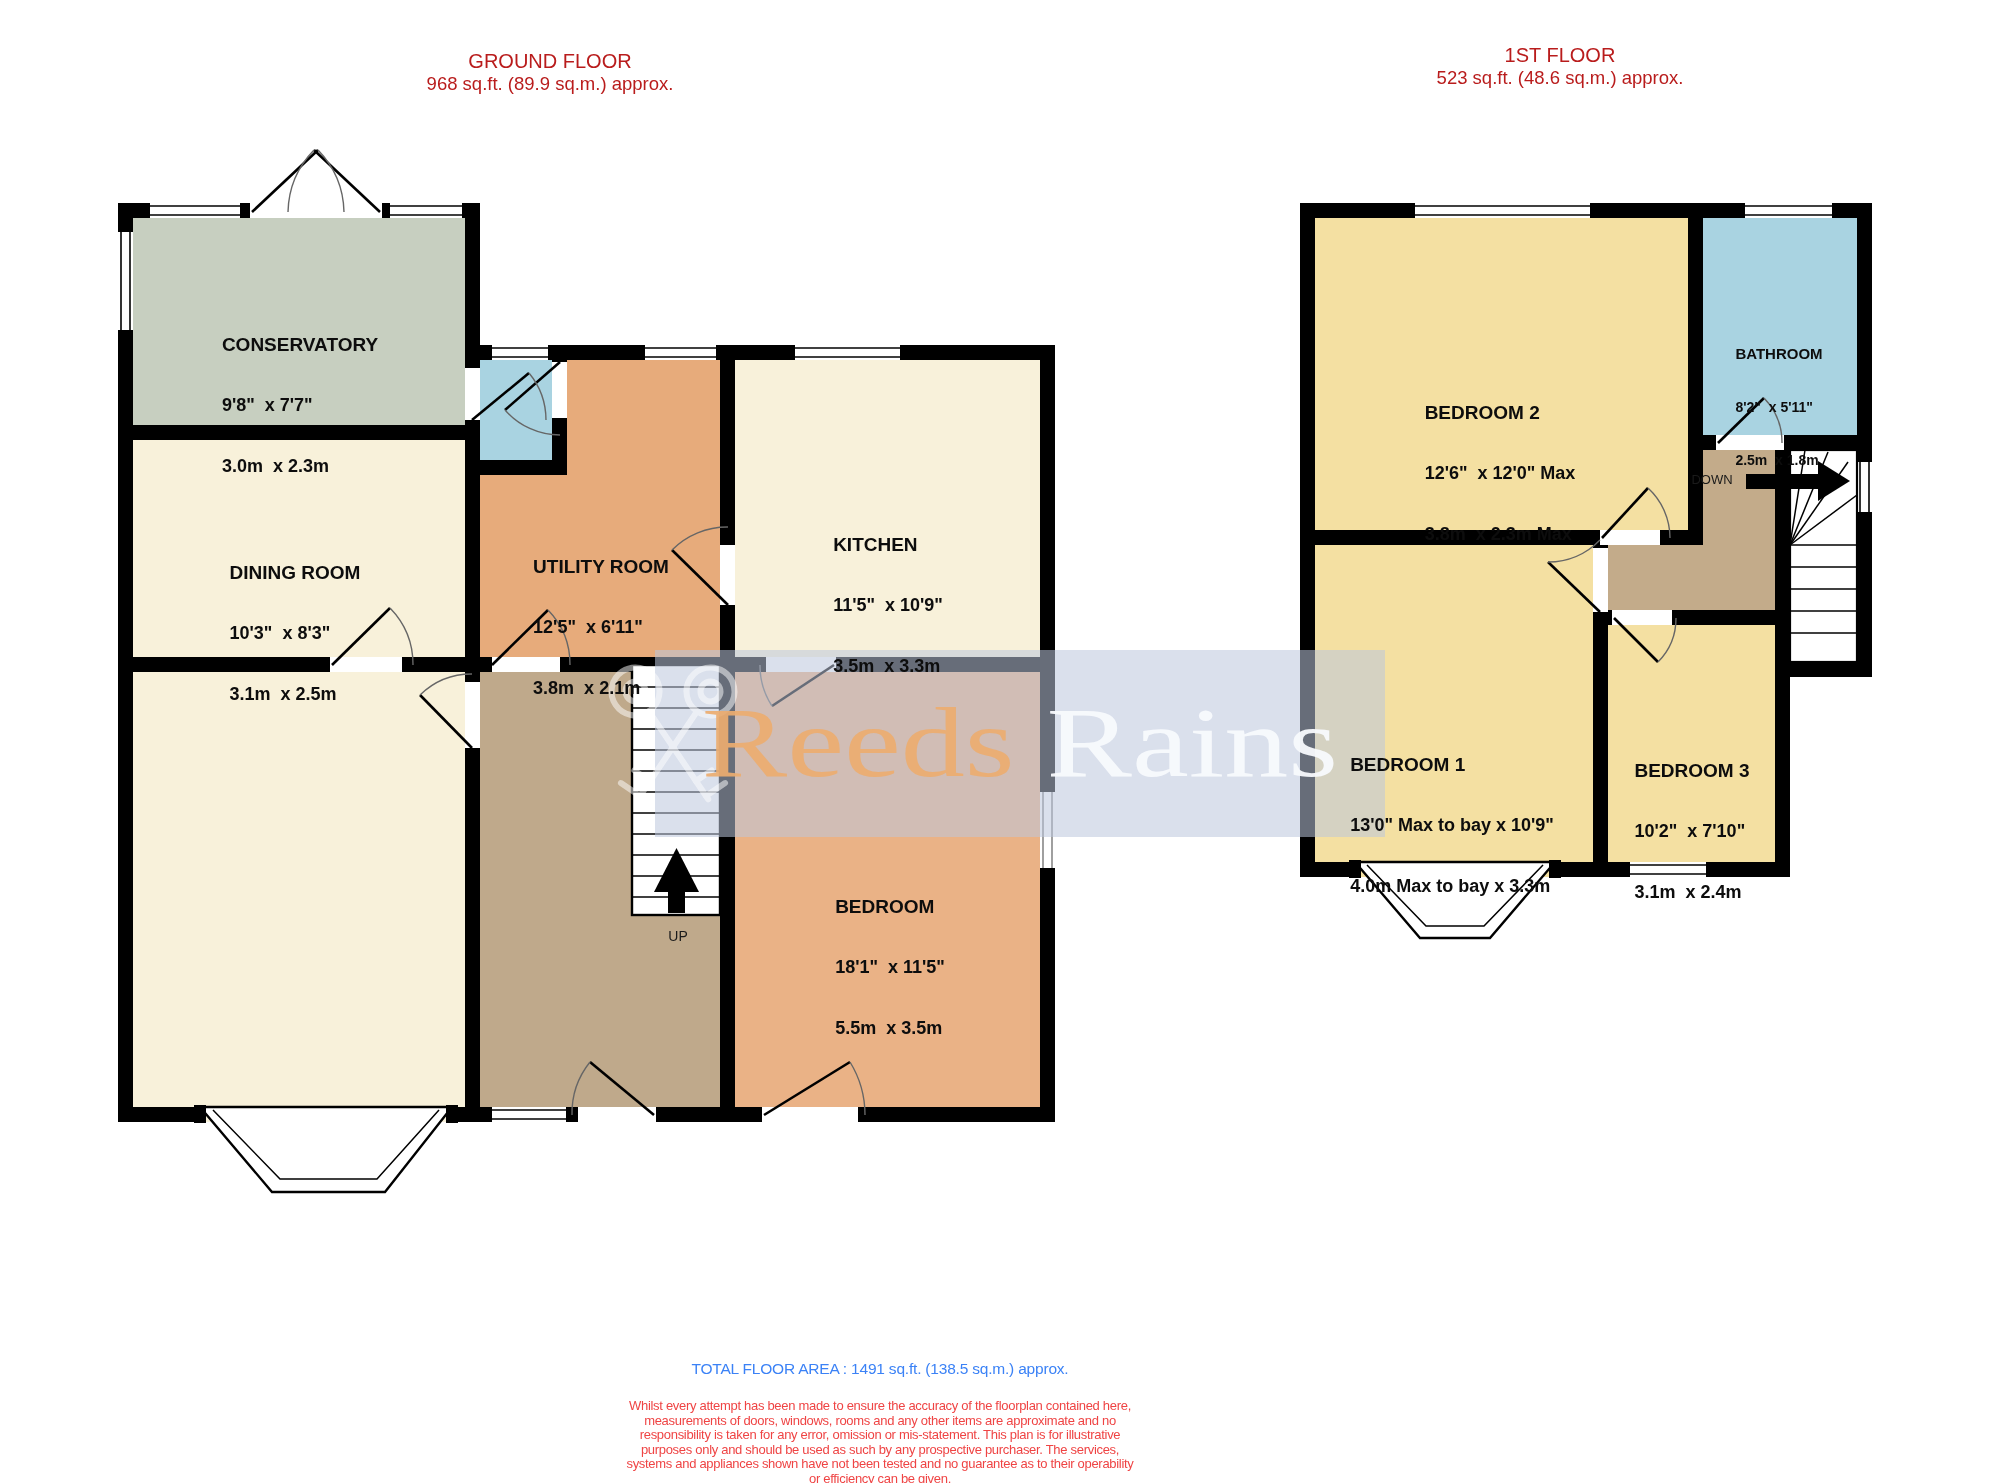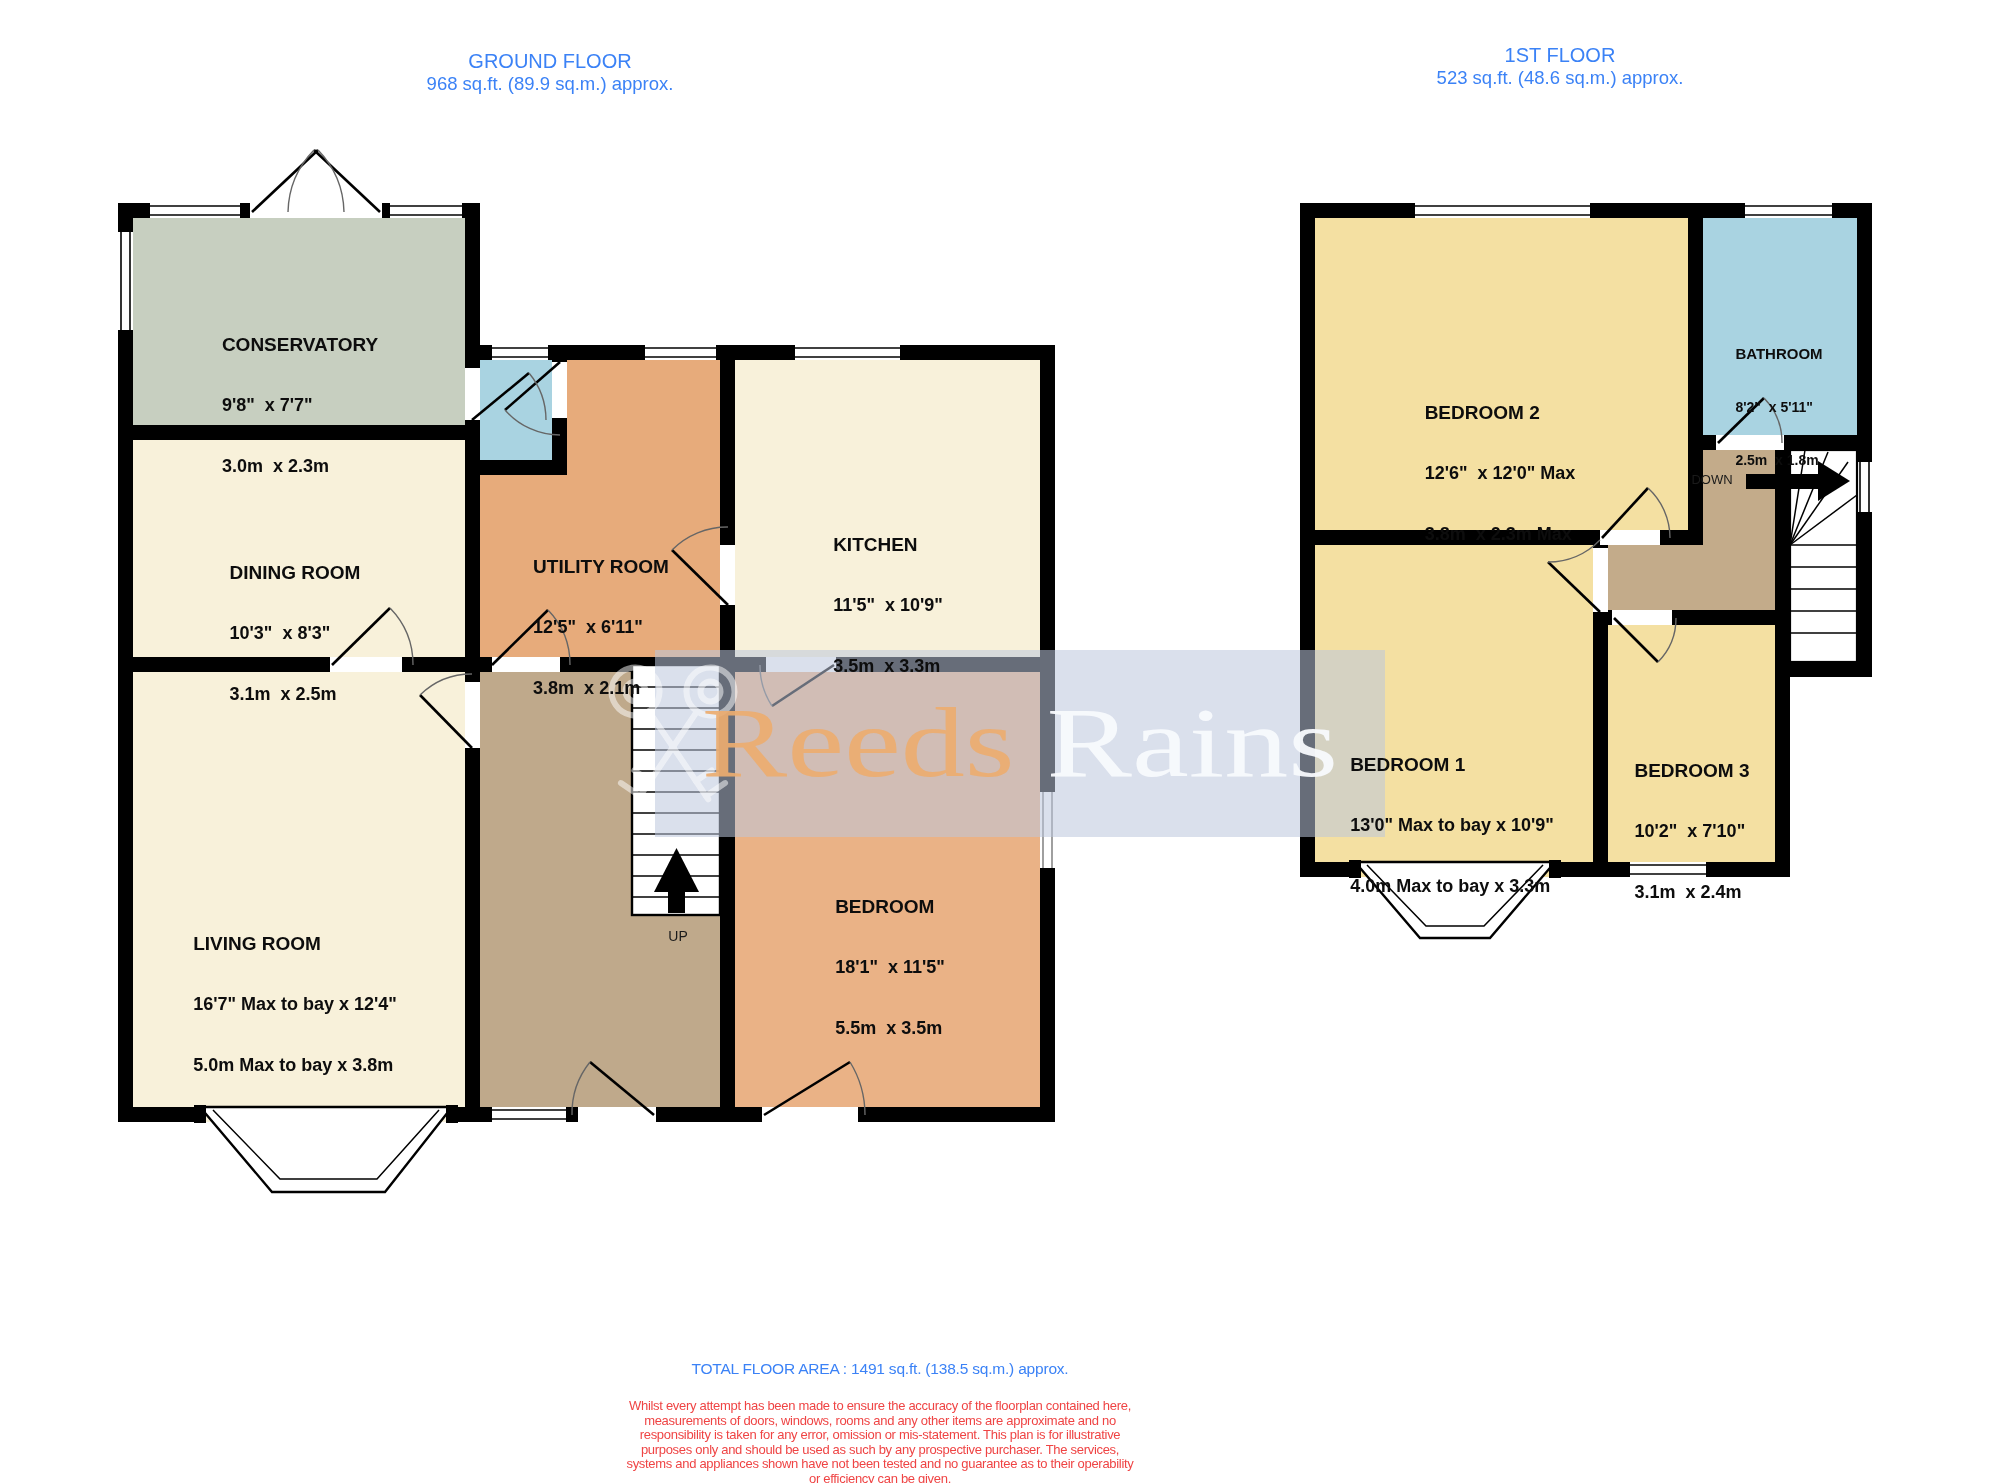--- a/index.html
+++ b/index.html
@@ -1,18 +1,18 @@
 <!DOCTYPE html>
 <html><head>
 <meta charset="utf-8">
 <style>
   html,body{margin:0;padding:0;background:#fff;}
   #page{position:relative;width:2000px;height:1483px;background:#fff;overflow:hidden;
         font-family:"Liberation Sans",sans-serif;}
-  .title{position:absolute;transform:translateX(-50%);text-align:center;color:#3b82f6;z-index:6;}
+  .title{position:absolute;transform:translateX(-50%);text-align:center;color:#b91c1c;z-index:6;}
   .title .t1{font-size:20px;line-height:23px;}
   .title .t2{font-size:18.5px;line-height:22px;}
   .rlabel{position:absolute;transform:translateX(-50%);text-align:left;color:#0d0d0d;
           font-weight:bold;z-index:6;white-space:pre;}
   .rlabel .rname{font-size:19px;line-height:25px;}
   .rlabel .rdim{font-size:18px;line-height:25px;}
   .rlabel.small .rname{font-size:15px;line-height:19px;}
   .rlabel.small .rdim{font-size:14px;line-height:17px;}
   .rlabel.tiny .rname{font-size:13px;line-height:15px;}
   .rlabel.tiny .rdim{font-size:11px;line-height:12px;}
@@ -318,25 +318,20 @@
   <div class="rlabel" style="left:601px;top:518px;">
     <div class="rname">UTILITY ROOM</div>
     <div class="rdim">12'5"  x 6'11"</div>
     <div class="rdim">3.8m  x 2.1m</div>
   </div>
   <div class="rlabel" style="left:888px;top:496px;">
     <div class="rname">KITCHEN</div>
     <div class="rdim">11'5"  x 10'9"</div>
     <div class="rdim">3.5m  x 3.3m</div>
   </div>
-  <div class="rlabel" style="left:295px;top:895px;">
-    <div class="rname">LIVING ROOM</div>
-    <div class="rdim">16'7" Max to bay x 12'4"</div>
-    <div class="rdim">5.0m Max to bay x 3.8m</div>
-  </div>
   <div class="rlabel" style="left:890px;top:858px;">
     <div class="rname">BEDROOM</div>
     <div class="rdim">18'1"  x 11'5"</div>
     <div class="rdim">5.5m  x 3.5m</div>
   </div>
   <div class="stairlabel" style="left:678px;top:928px;">UP</div>
 
   <div class="rlabel" style="left:1500px;top:364px;">
     <div class="rname">BEDROOM 2</div>
     <div class="rdim">12'6"  x 12'0" Max</div>

